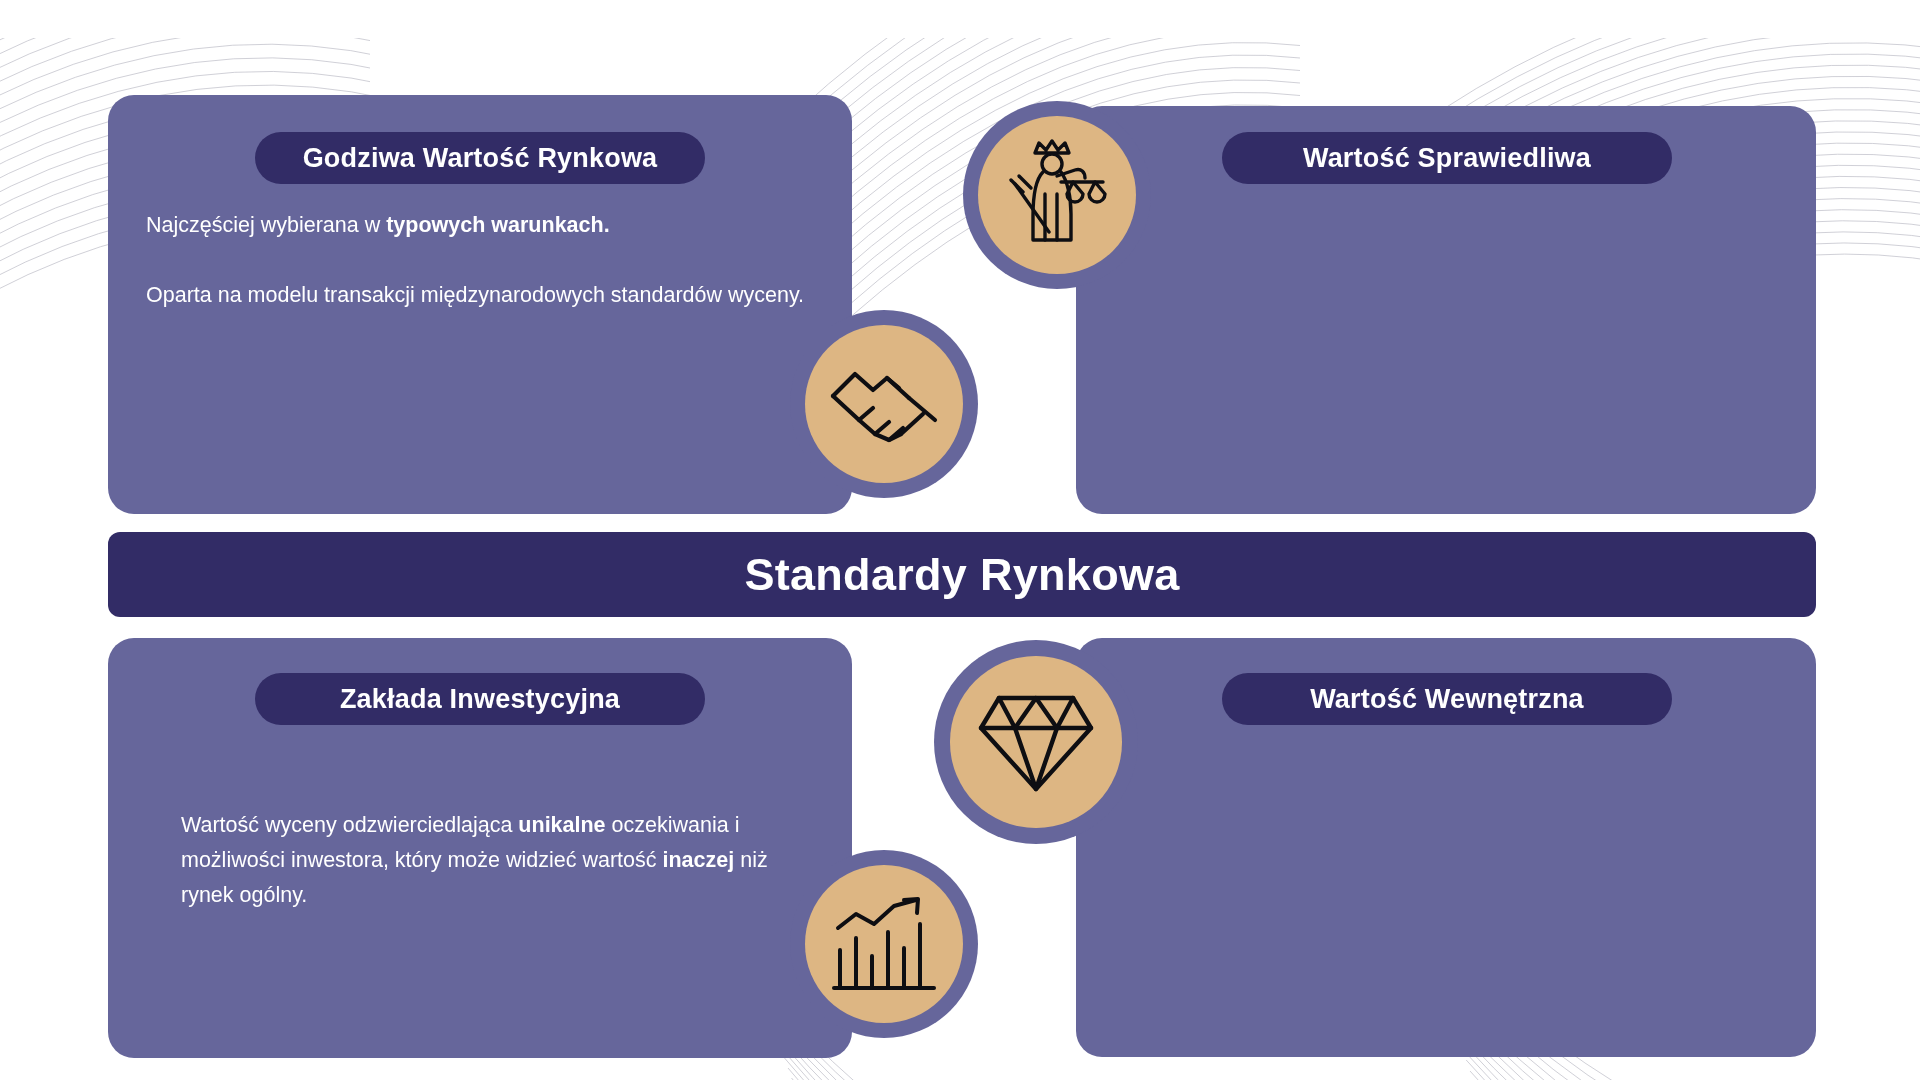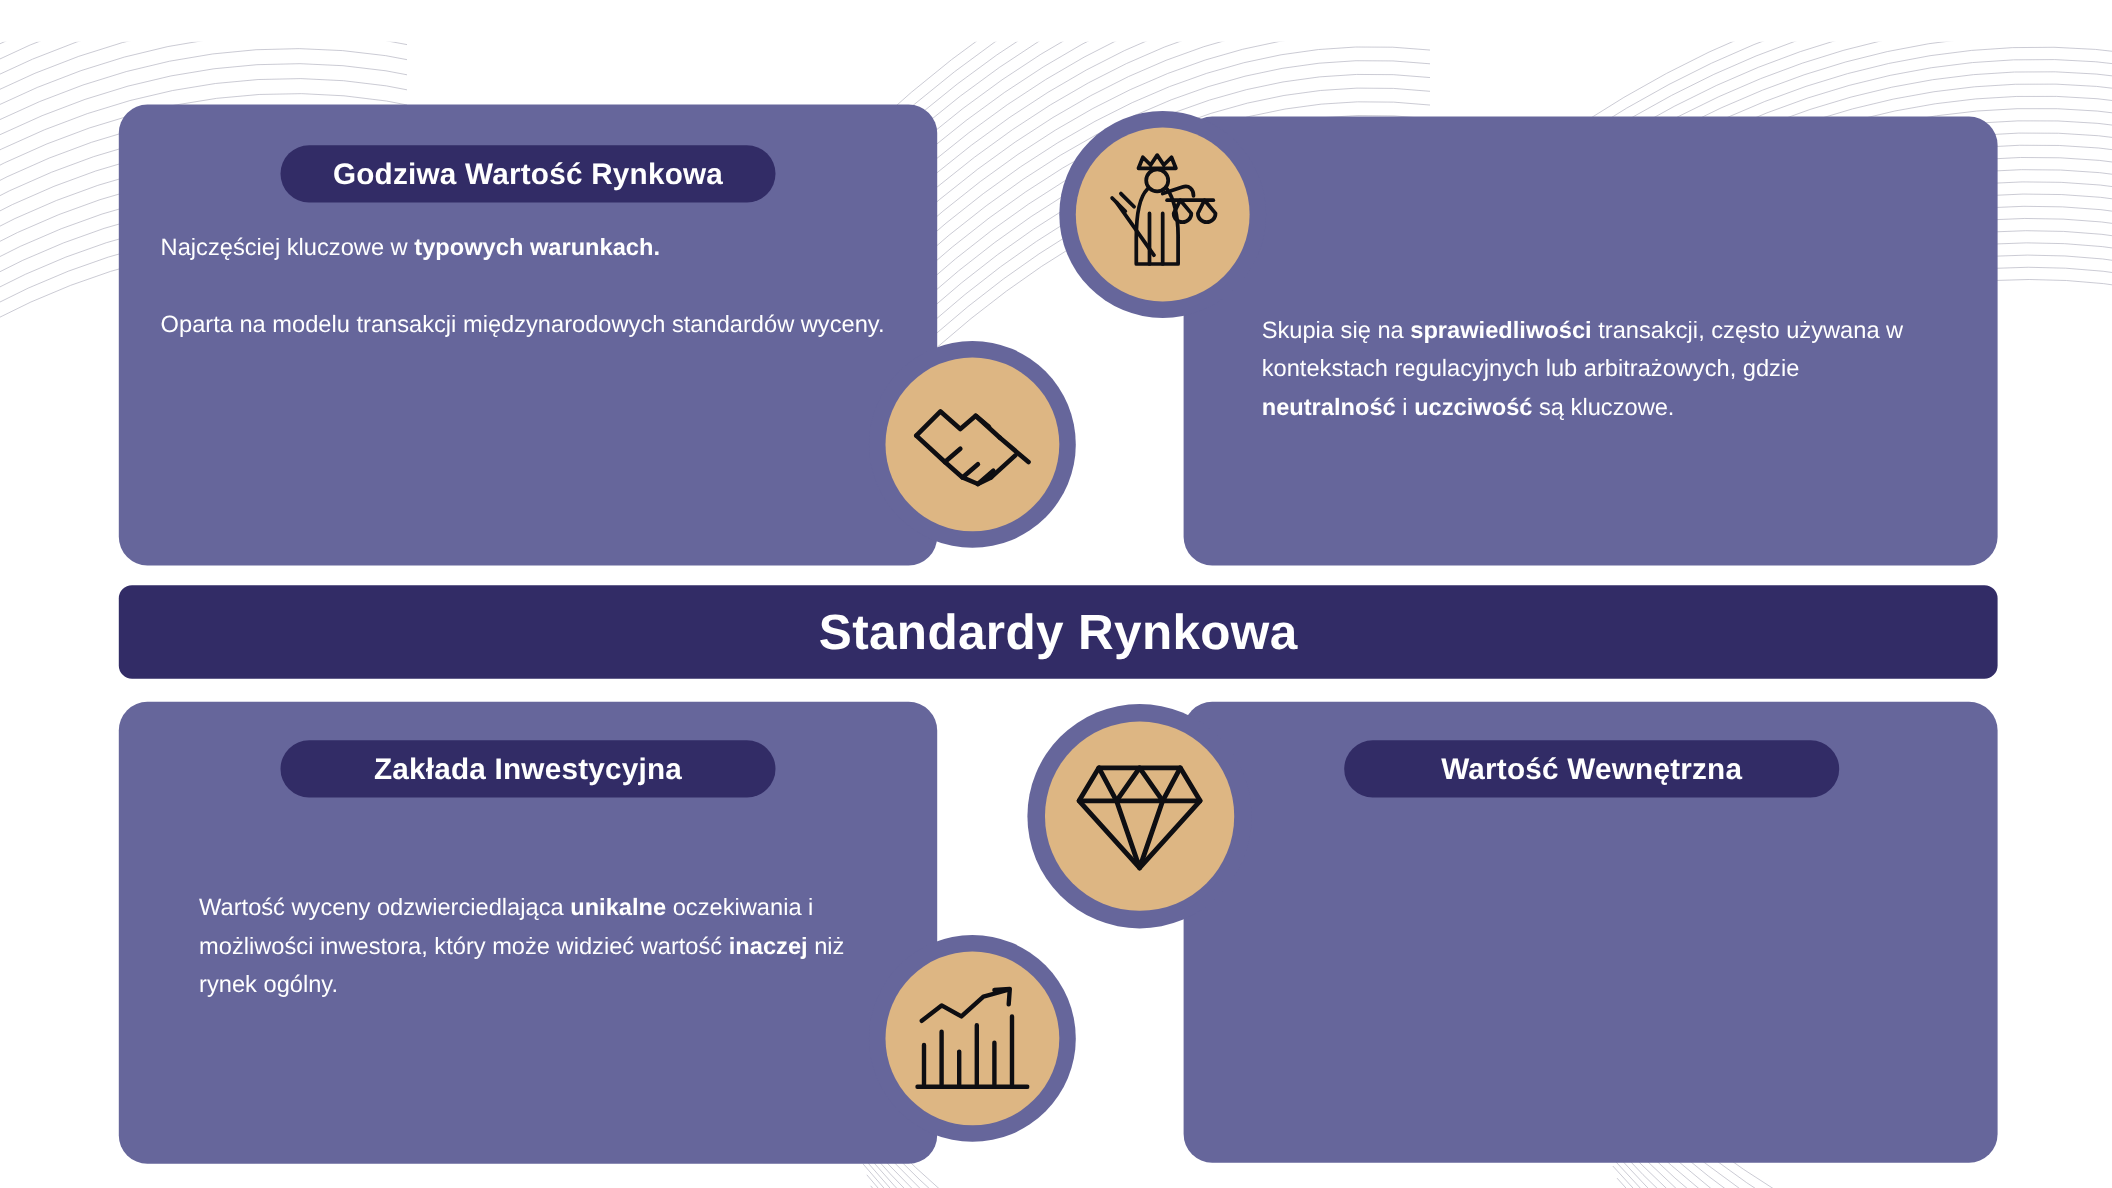--- a/index.html
+++ b/index.html
@@ -350,29 +350,27 @@
         <path d="M86.5 320.0 Q343.3 681.5 600.0 657.5" stroke="#b9b9c4" stroke-width="0.9" fill="none" opacity="0.75"></path>
       </svg>
   </div>
 
   <div class="card" id="card-fmv"></div>
   <div class="card" id="card-fair"></div>
   <div class="card" id="card-inv"></div>
   <div class="card" id="card-intr"></div>
 
   <div class="pill" id="pill-fmv">Godziwa Wartość Rynkowa</div>
+  <div class="pill" id="pill-fair">Wartość Sprawiedliwa</div>
   <div class="pill" id="pill-inv">Zakłada Inwestycyjna</div>
   <div class="pill" id="pill-intr">Wartość Wewnętrzna</div>
 
   <div class="body-copy" id="copy-fmv">
-      <p><span>Najczęściej kluczowe w </span><b>typowych warunkach.</b></p>
+      <p><span>Najczęściej wybierana w </span><b>typowych warunkach.</b></p>
       <p><span>Oparta na modelu transakcji międzynarodowych standardów wyceny.</span></p>
-    </div>
-  <div class="body-copy" id="copy-fair">
-      <p><span>Skupia się na </span><b>sprawiedliwości</b><span> transakcji, często używana w kontekstach regulacyjnych lub arbitrażowych, gdzie </span><b>neutralność</b><span> i </span><b>uczciwość</b><span> są kluczowe.</span></p>
     </div>
   <div class="body-copy" id="copy-inv">
       <p><span>Wartość wyceny odzwierciedlająca </span><b>unikalne</b><span> oczekiwania i możliwości inwestora, który może widzieć wartość </span><b>inaczej</b><span> niż rynek ogólny.</span></p>
     </div>
 
   <div class="medallion" id="med-handshake">
     <div class="disc">
       <svg width="110" height="88" viewBox="0 0 110 88" fill="none" stroke="#0e0e12" stroke-width="4.2" stroke-linecap="round" stroke-linejoin="round">
         <path d="M4 36 L26 14 L44 30 L58 18 L80 38"></path>
         <path d="M80 38 L106 60"></path>

